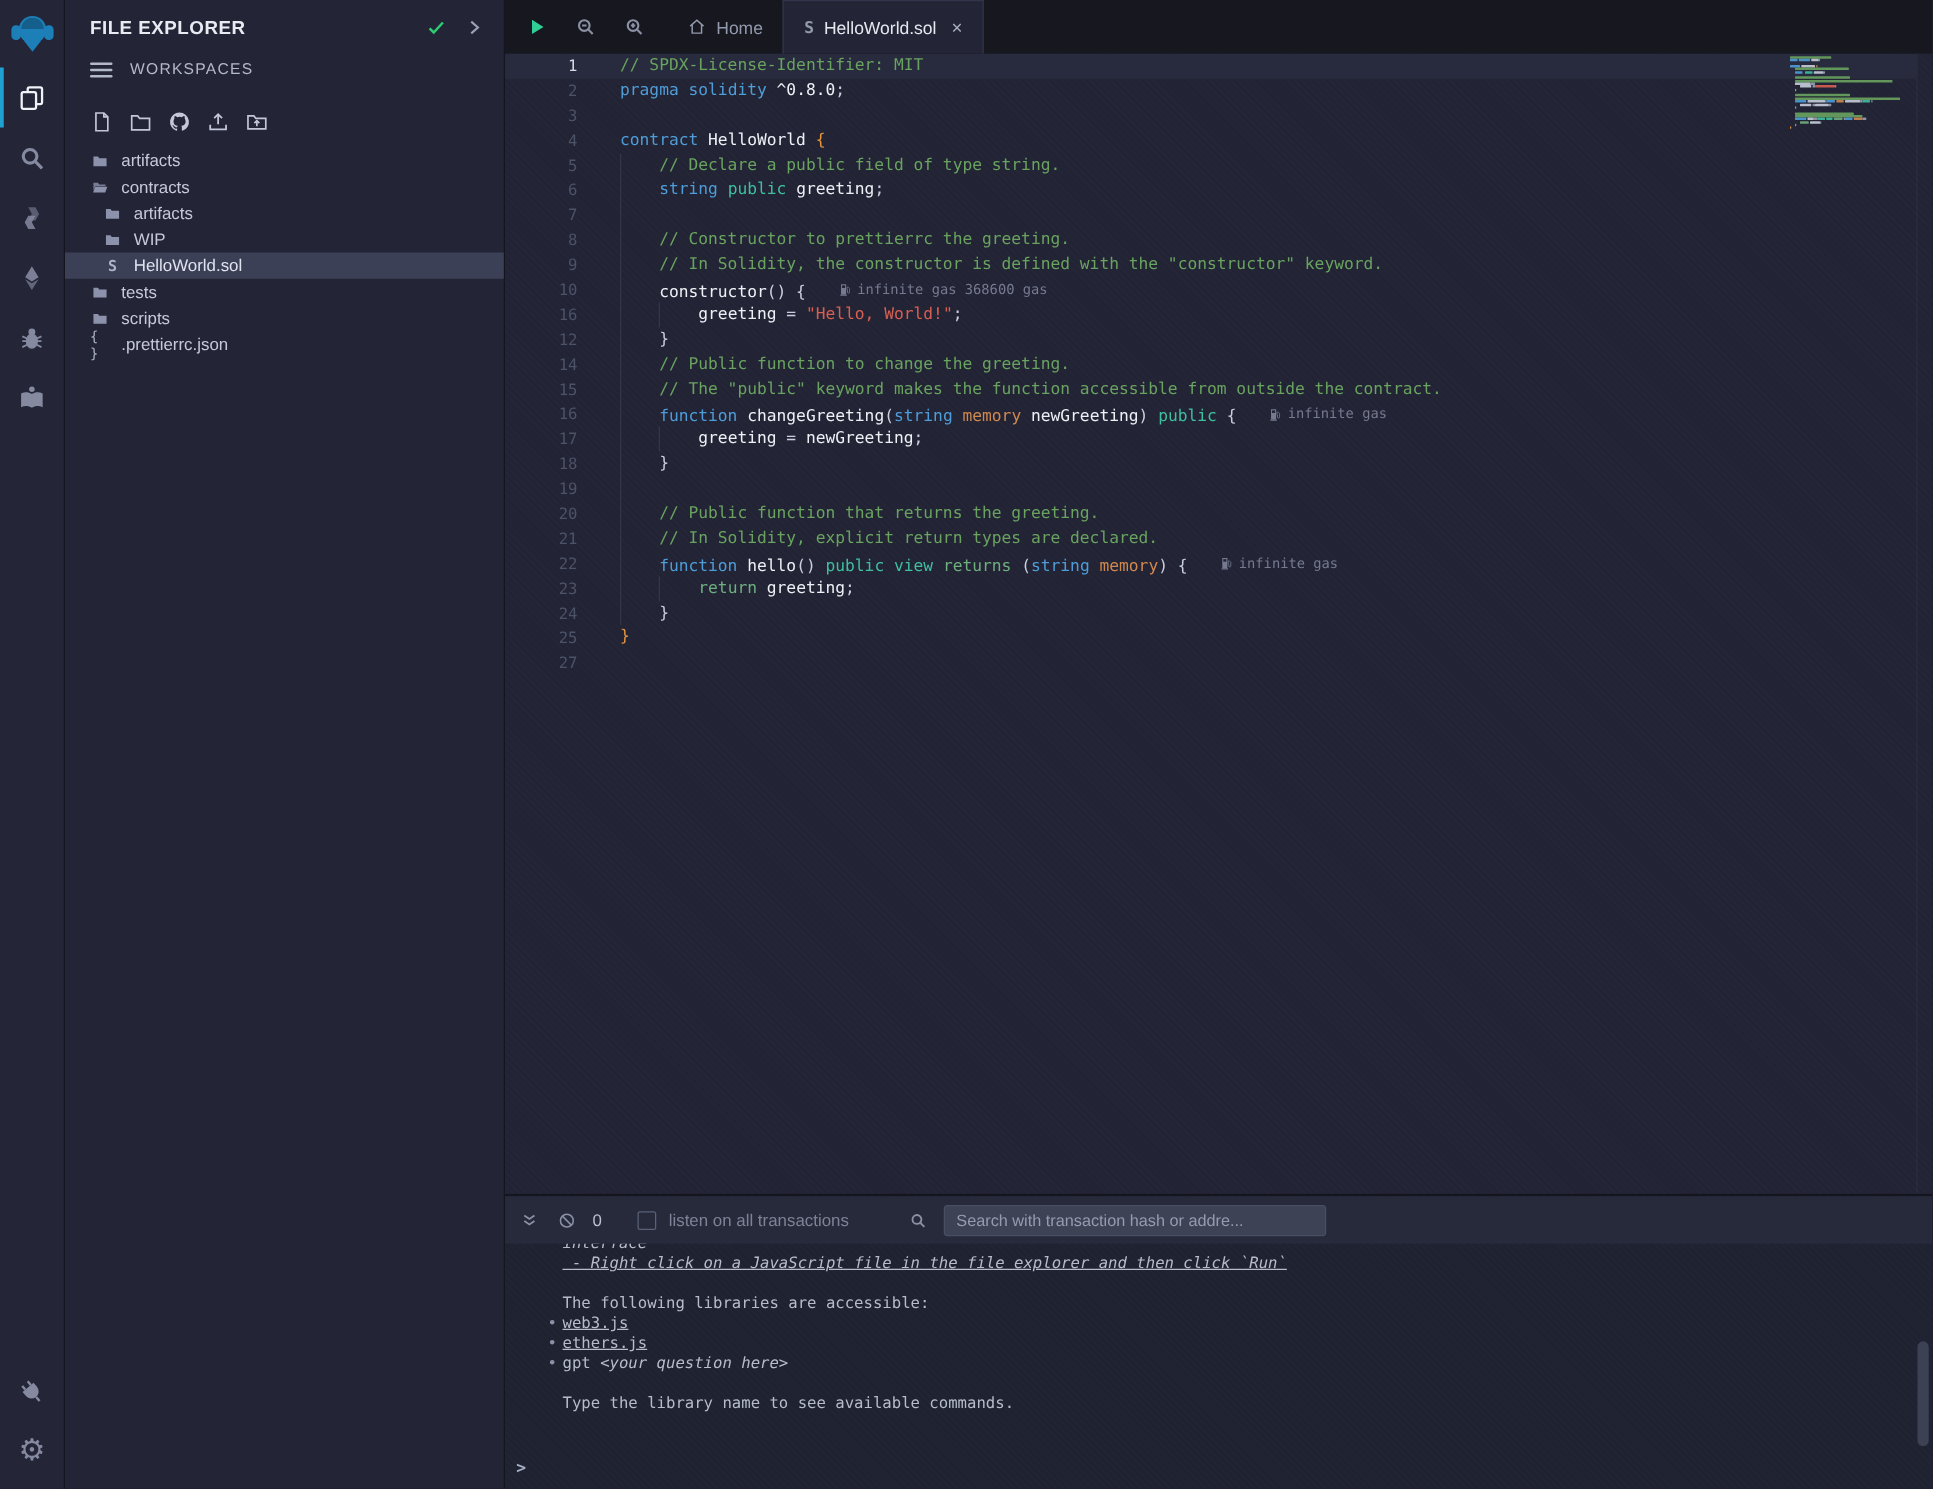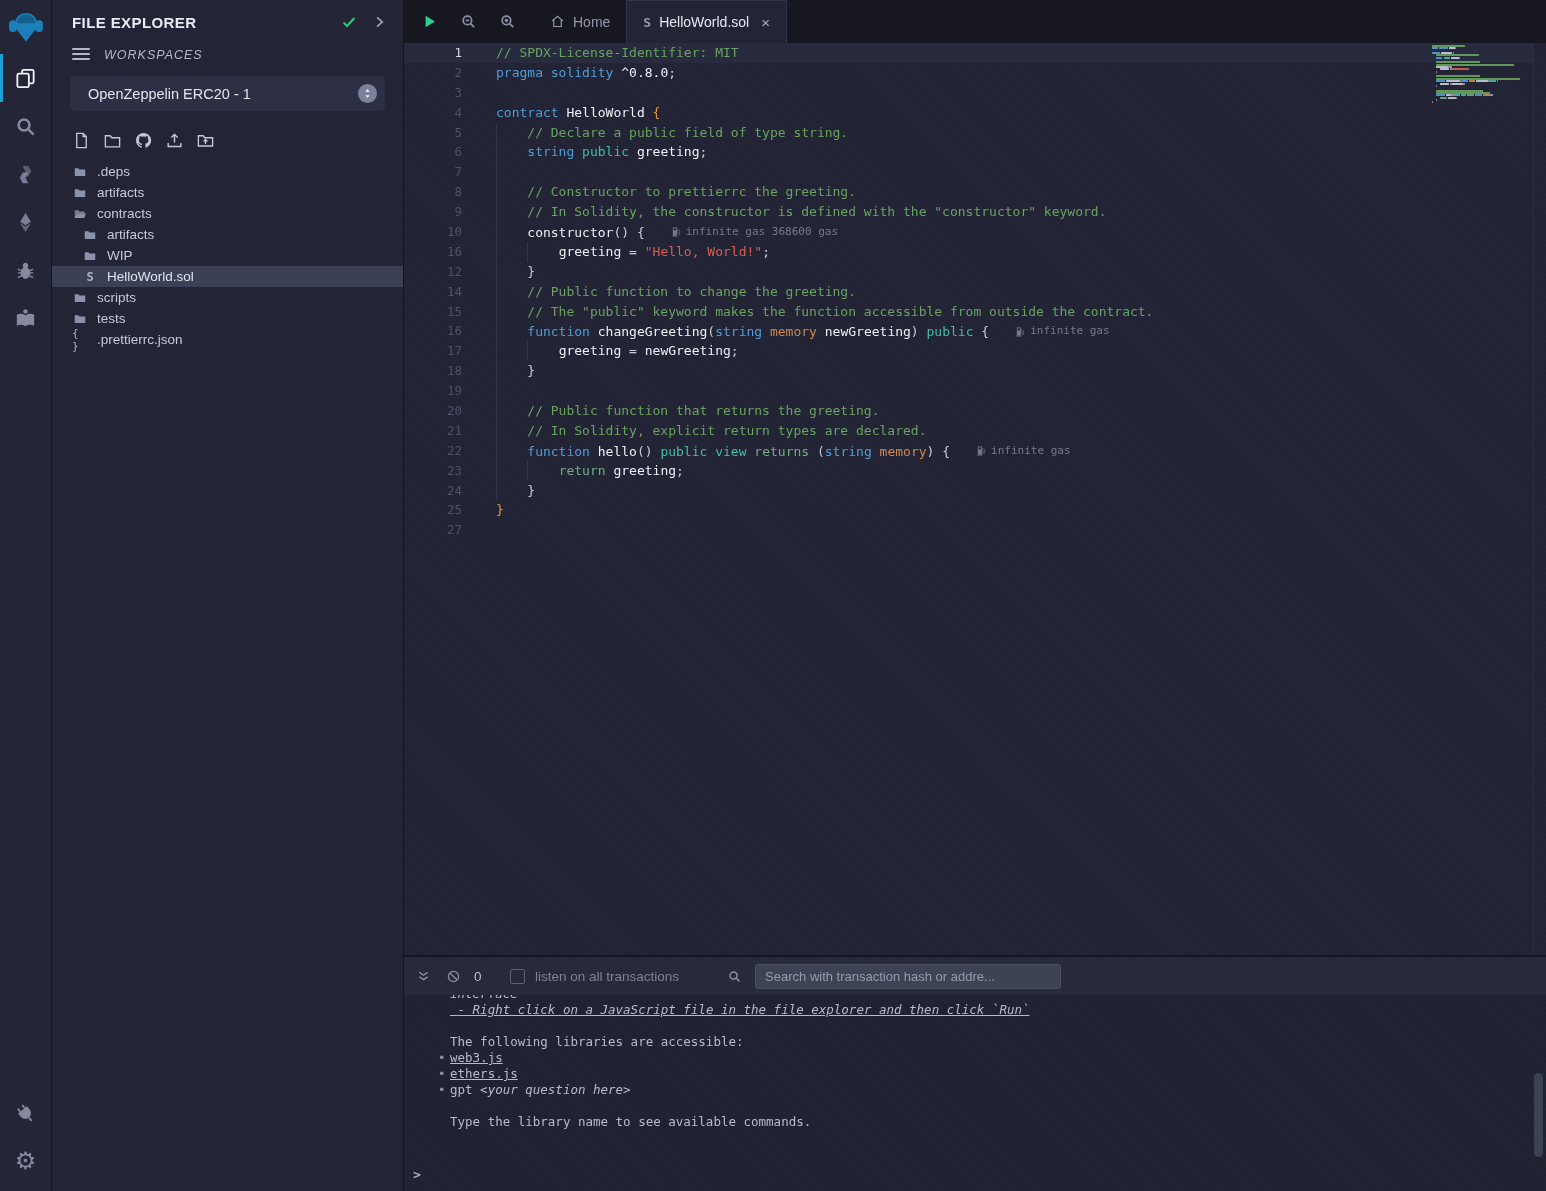--- a/index.html
+++ b/index.html
@@ -25,21 +25,21 @@
 
   
   .file-panel { width:352px; flex:0 0 352px; background:#232537; border-right:1px solid #14151f;
     display:flex; flex-direction:column; }
   .fp-header { display:flex; align-items:center; padding:12px 14px 8px 20px; }
   .fp-title { font-size:15px; font-weight:bold; color:#e9ebf3; letter-spacing:.4px; }
   .fp-header .spacer { flex:1; }
   .hdr-icon { width:20px; height:20px; display:flex; align-items:center; justify-content:center;
     margin-left:10px; cursor:pointer; color:#9aa0b4; }
   .hdr-icon svg { width:16px; height:16px; }
-  .fp-workspaces { display:flex; align-items:flex-start; gap:14px; padding:8px 20px 6px 20px;font-style:italic; }
+  .fp-workspaces { display:flex; align-items:flex-end; gap:14px; padding:8px 20px 6px 20px; }
   .burger { display:inline-flex; flex-direction:column; gap:3px; cursor:pointer; }
   .burger i { display:block; width:18px; height:2px; background:#b4b9ca; border-radius:1px; }
   .ws-label { font-size:12.5px; font-weight:500; letter-spacing:1px; color:#b4b9ca; }
   .ws-select { margin:8px 18px 0 18px; height:35px; background:#2d3045; border-radius:5px;
     display:flex; align-items:center; padding:0 8px 0 18px; cursor:pointer; }
   .ws-name { font-size:14.5px; color:#e2e5ee; flex:1; }
   .ws-badge { width:19px; height:19px; border-radius:50%; background:#7c819a; color:#e9ebf3;
     display:flex; align-items:center; justify-content:center; }
   .ws-badge svg { width:13px; height:13px; }
   .fp-toolbar { display:flex; align-items:center; gap:9px; padding:18px 20px 8px 18px; color:#c3c7d9; }
@@ -214,29 +214,20 @@
       </span>
     </div>
     <div class="fp-workspaces">
       <span class="burger">
           <i></i>
           <i></i>
           <i></i>
         </span>
       <span class="ws-label">WORKSPACES</span>
     </div>
-    <div class="ws-select">
-      <span class="ws-name">OpenZeppelin ERC20 - 1</span>
-      <span class="ws-badge">
-        <svg viewBox="0 0 24 24" fill="currentColor">
-            <path d="M12 3.5l4.2 5.5H7.8z"></path>
-            <path d="M12 20.5L7.8 15h8.4z"></path>
-          </svg>
-      </span>
-    </div>
     <div class="fp-toolbar">
         <span class="tb-icon">
           <svg viewBox="0 0 24 24" fill="none" stroke="currentColor" stroke-width="1.7">
             <path d="M6 3h8l4 4v14H6z"></path>
             <path d="M14 3v4h4"></path>
           </svg>
         </span>
         <span class="tb-icon">
           <svg viewBox="0 0 24 24" fill="none" stroke="currentColor" stroke-width="1.7">
             <path d="M3 6h6l2 2.5h10V20H3z"></path>
@@ -262,28 +253,20 @@
           </svg>
         </span>
       </div>
     <div class="file-tree">
         <div class="tree-row" style="padding-left: 20px;">
           <span class="tree-ico">
             <svg viewBox="0 0 24 24" fill="currentColor">
               <path d="M3 5.5h6.2L11 7.8h10V19H3z"></path>
             </svg>
           </span>
-          <span>.deps</span>
-        </div>
-        <div class="tree-row" style="padding-left: 20px;">
-          <span class="tree-ico">
-            <svg viewBox="0 0 24 24" fill="currentColor">
-              <path d="M3 5.5h6.2L11 7.8h10V19H3z"></path>
-            </svg>
-          </span>
           <span>artifacts</span>
         </div>
         <div class="tree-row" style="padding-left: 20px;">
           <span class="tree-ico">
             <svg viewBox="0 0 24 24" fill="currentColor">
               <path d="M3 5.5h6.2L11 7.8h8.5v2.4H5.4L3 16z" opacity=".8"></path>
               <path d="M5.2 10.8H22L19.2 19H2.6z"></path>
             </svg>
           </span>
           <span>contracts</span>
@@ -307,29 +290,29 @@
         <div class="tree-row selected" style="padding-left: 30px;">
           <span class="tree-ico sol">S</span>
           <span>HelloWorld.sol</span>
         </div>
         <div class="tree-row" style="padding-left: 20px;">
           <span class="tree-ico">
             <svg viewBox="0 0 24 24" fill="currentColor">
               <path d="M3 5.5h6.2L11 7.8h10V19H3z"></path>
             </svg>
           </span>
+          <span>tests</span>
+        </div>
+        <div class="tree-row" style="padding-left: 20px;">
+          <span class="tree-ico">
+            <svg viewBox="0 0 24 24" fill="currentColor">
+              <path d="M3 5.5h6.2L11 7.8h10V19H3z"></path>
+            </svg>
+          </span>
           <span>scripts</span>
-        </div>
-        <div class="tree-row" style="padding-left: 20px;">
-          <span class="tree-ico">
-            <svg viewBox="0 0 24 24" fill="currentColor">
-              <path d="M3 5.5h6.2L11 7.8h10V19H3z"></path>
-            </svg>
-          </span>
-          <span>tests</span>
         </div>
         <div class="tree-row" style="padding-left: 20px;">
           <span class="tree-ico json">{ }</span>
           <span>.prettierrc.json</span>
         </div>
       </div>
   </div>
 
   <div class="editor-col">
 

